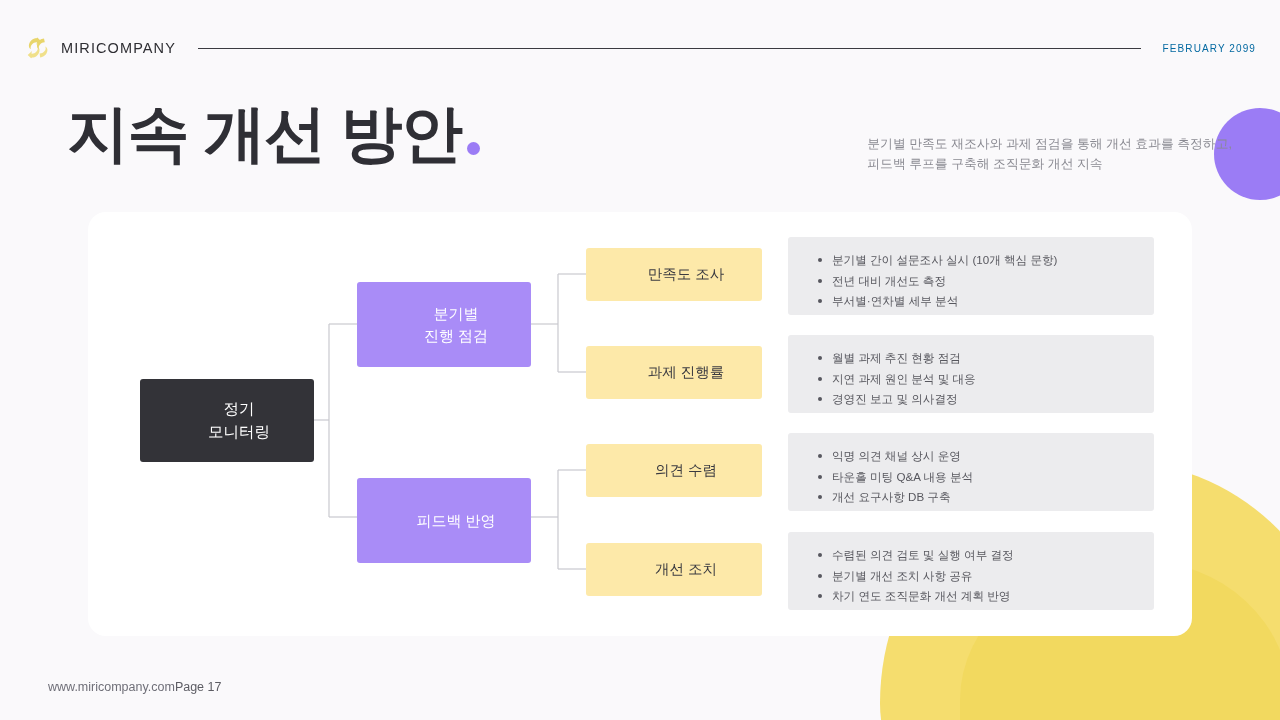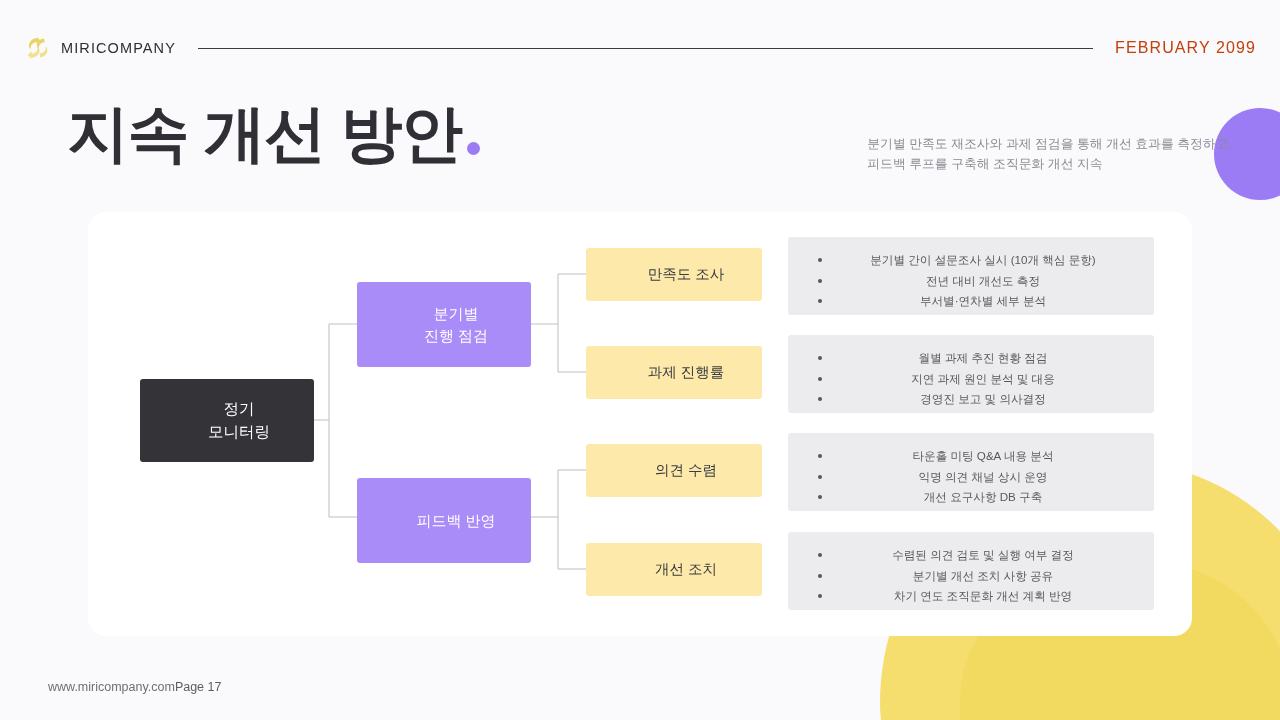--- a/index.html
+++ b/index.html
@@ -42,21 +42,21 @@
   .brand{ display:flex; align-items:center; gap:11px; }
   .brand-logo{ width:26px; height:26px; display:block; }
   .brand-name{
     font-size:14.5px; letter-spacing:1.1px; color:#2e2e33; font-weight:500;
     white-space:nowrap;
   }
   .header-rule{
     flex:1; height:1px; background:#3a3a40; margin:0 22px;
   }
   .header-date{
-    font-size:16px; letter-spacing:1.1px; color:#c2410c; font-weight:500;
+    font-size:10px; letter-spacing:1.1px; color:#0369a1; font-weight:500;
     white-space:nowrap;
   }
 
   
   .title-row{
     position:absolute; left:0; top:100px; width:1280px;
     display:flex; align-items:flex-start; padding:0 48px 0 67px;
     z-index:5;
   }
   .page-title{
@@ -121,21 +121,21 @@
     padding:13px 20px 13px 30px;
   }
   .panel.p1{ top:25px; height:78px; }
   .panel.p2{ top:123px; height:78px; }
   .panel.p3{ top:221px; height:78px; }
   .panel.p4{ top:320px; height:78px; }
   .panel ul{ list-style:none; }
   .panel li{
     position:relative;
     font-size:11.6px; color:#57575e; line-height:1.78;
-    padding-left:14px; white-space:nowrap;text-align:center;
+    padding-left:14px; white-space:nowrap;
   }
   .panel li:before{
     content:""; position:absolute; left:0; top:8px;
     width:4px; height:4px; border-radius:50%; background:#57575e;
   }
 
   .connectors{ position:absolute; inset:0; pointer-events:none; }
 
   
   .footer{
@@ -234,22 +234,22 @@
     </div>
     <div class="panel p2">
       <ul>
         <li>월별 과제 추진 현황 점검</li>
         <li>지연 과제 원인 분석 및 대응</li>
         <li>경영진 보고 및 의사결정</li>
       </ul>
     </div>
     <div class="panel p3">
       <ul>
+        <li>익명 의견 채널 상시 운영</li>
         <li>타운홀 미팅 Q&amp;A 내용 분석</li>
-        <li>익명 의견 채널 상시 운영</li>
         <li>개선 요구사항 DB 구축</li>
       </ul>
     </div>
     <div class="panel p4">
       <ul>
         <li>수렴된 의견 검토 및 실행 여부 결정</li>
         <li>분기별 개선 조치 사항 공유</li>
         <li>차기 연도 조직문화 개선 계획 반영</li>
       </ul>
     </div>

